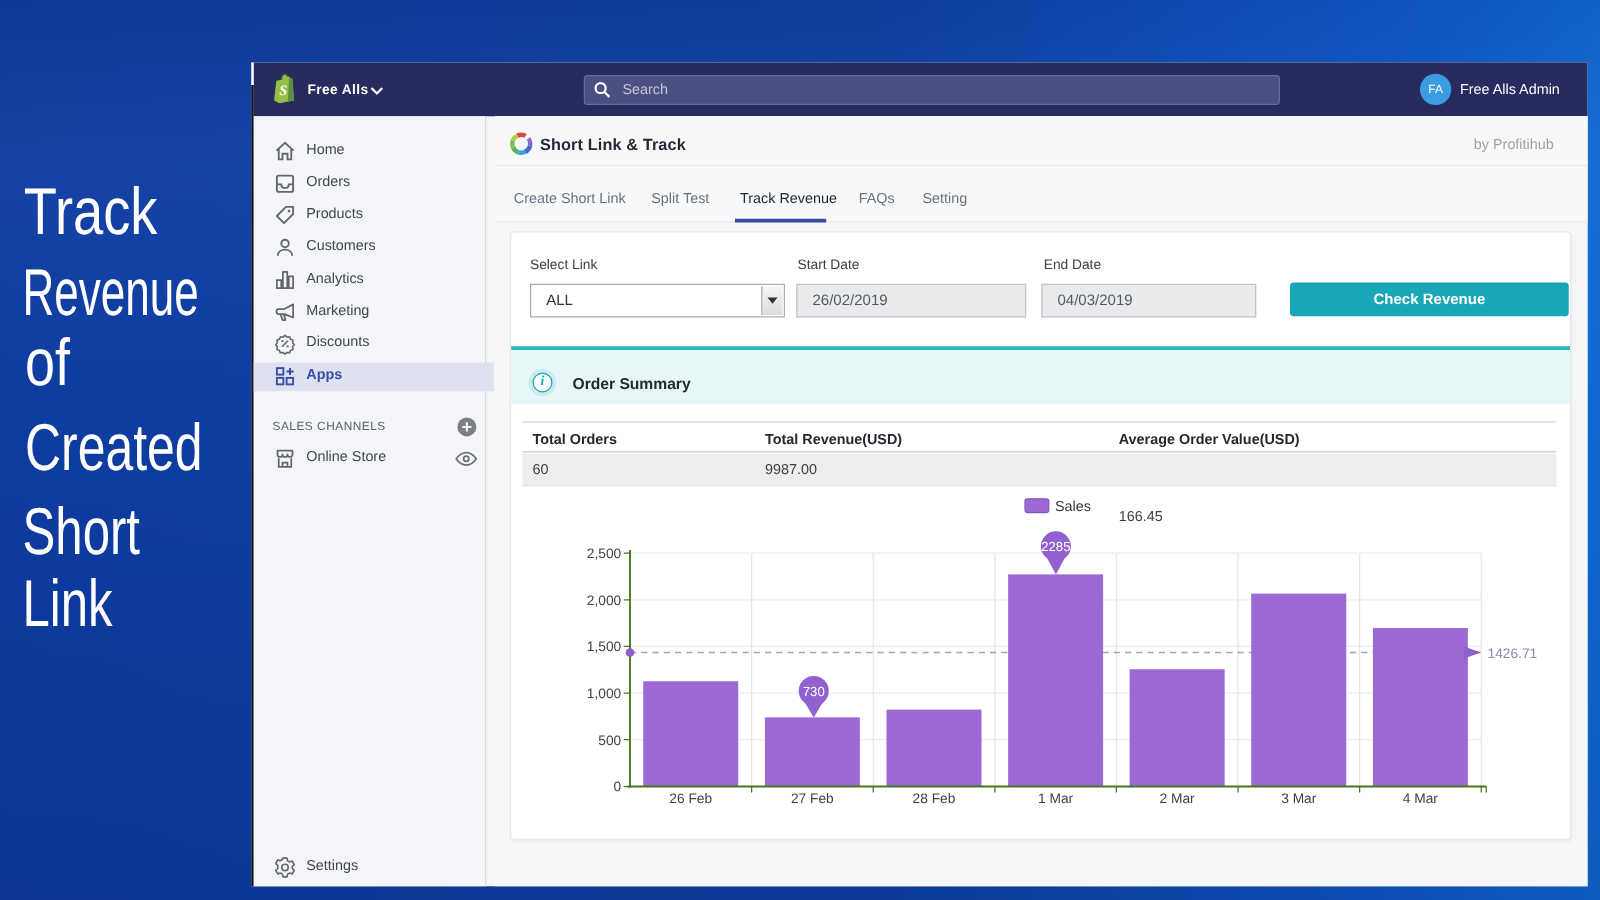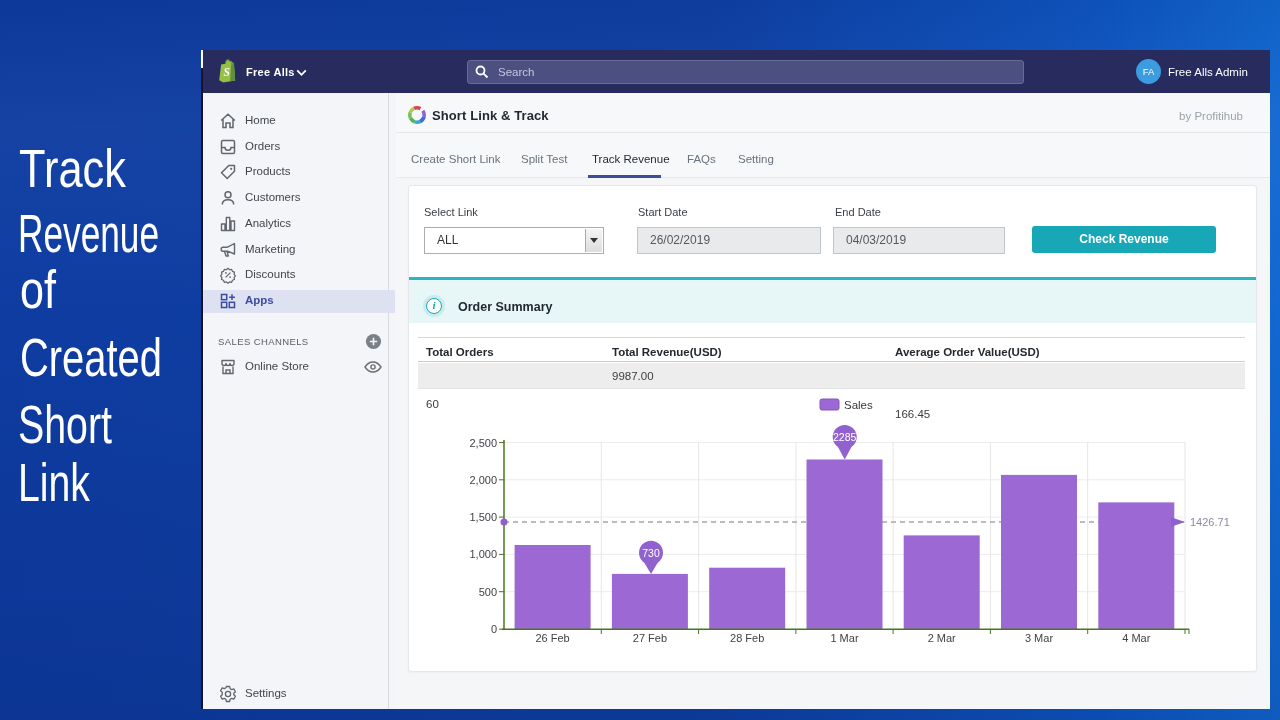--- a/index.html
+++ b/index.html
@@ -49,26 +49,26 @@
 .applogo { position:absolute; left:10px; top:11px; }
 .apptitle { position:absolute; left:36px; top:15px; font-size:13px; font-weight:700; color:#212b36; letter-spacing:0.1px; }
 .byline { position:absolute; right:27px; top:17px; font-size:11.5px; color:#9aa3ab; }
 .tabs { position:absolute; left:0; top:40px; width:874px; height:45px; border-bottom:1px solid #e6e8eb; background:#f7f8fa; }
 .tab { position:absolute; top:20px; font-size:11.5px; color:#68737e; }
 .tab.active { color:#212b36; }
 .tabline { position:absolute; left:192px; top:42px; width:73px; height:2.5px; background:#3c4da0; }
 
 .card { position:absolute; left:12px; top:92px; width:849px; height:487px; background:#fff; border:1px solid #e5e7ea; border-radius:3px; box-shadow:0 1px 2px rgba(0,0,0,0.04); }
 .flabel { position:absolute; font-size:11px; color:#3b4045; }
-.selectbox { position:absolute; left:15px; top:41px; width:180px; height:27px; background:#fff; border:1px solid #a8adb3; font-size:12px; color:#333; }
+.selectbox { position:absolute; left:15px; top:41px; width:204px; height:27px; background:#fff; border:1px solid #a8adb3; font-size:12px; color:#333; }
 .selecttx { position:absolute; left:12px; top:5px; }
 .selectbtn { position:absolute; right:1px; top:1px; width:17px; height:23px; background:linear-gradient(#f5f5f5,#ddd); border-left:1px solid #aaa; }
 .selectbtn:after { content:""; position:absolute; left:4px; top:9px; border:4px solid transparent; border-top:5px solid #333; }
 .dinput { position:absolute; top:41px; height:27px; background:#e9eaeb; border:1px solid #c0c5ca; font-size:12px; color:#54595e; line-height:25px; padding-left:12px; }
-.checkbtn { position:absolute; left:623px; top:40px; width:184px; height:27px; background:#18a7b7; border-radius:3px; color:#fff; font-size:12px; font-weight:700; text-align:center; line-height:27px; }
+.checkbtn { position:absolute; left:623px; top:40px; width:223px; height:27px; background:#18a7b7; border-radius:3px; color:#fff; font-size:12px; font-weight:700; text-align:center; line-height:27px; }
 
 .osec { position:absolute; left:0; top:91px; width:847px; height:46px; background:#e7f6f7; border-top:3px solid #2ab5c3; }
 .oicon { position:absolute; left:17px; top:18px; width:16px; height:16px; border-radius:50%; border:1.6px solid #18a7b7; background:#fff; box-shadow:0 0 0 3px rgba(42,181,195,0.15); color:#18a7b7; font-size:11px; font-weight:700; text-align:center; line-height:13px; font-family:"Liberation Serif",serif; font-style:italic; }
 .ostitle { position:absolute; left:49px; top:19.5px; font-size:12.5px; font-weight:700; color:#222930; }
 
 .ttable { position:absolute; left:9px; top:151px; width:836px; }
 .thead { position:absolute; top:0; width:827px; height:25px; border-top:1px solid #d5d8db; border-bottom:1px solid #c8cbcf; }
 .th { position:absolute; top:8px; font-size:11.5px; font-weight:700; color:#23292e; }
 .trow { position:absolute; top:26px; width:827px; height:26px; background:#ededee; border-bottom:1px solid #e3e3e5; }
 .td { position:absolute; top:7px; font-size:11.5px; color:#3c4043; }
@@ -225,21 +225,21 @@
         <div class="oicon">i</div>
         <div class="ostitle">Order Summary</div>
       </div>
       <div class="ttable" style="width:827px;">
         <div class="thead">
           <div class="th" style="left:8px;">Total Orders</div>
           <div class="th" style="left:194px;">Total Revenue(USD)</div>
           <div class="th" style="left:477px;">Average Order Value(USD)</div>
         </div>
         <div class="trow">
-          <div class="td" style="left:8px;margin-top:28px;">60</div>
+          <div class="td" style="left:8px;">60</div>
           <div class="td" style="left:194px;">9987.00</div>
           <div class="td" style="left:477px;margin-top:38px;">166.45</div>
         </div>
       </div>
       <svg style="position:absolute; left:0; top:205px;" width="849" height="262" font-family="Liberation Sans, sans-serif">
         <rect x="411" y="8" width="19" height="11" rx="2" fill="#9c68d3" stroke="#8356be" stroke-width="1"></rect>
         <text x="435" y="18" font-size="11.5" fill="#35393d">Sales</text>
 
         <g stroke="#ececec" stroke-width="1">
           <line x1="95" y1="51.5" x2="776" y2="51.5"></line>

